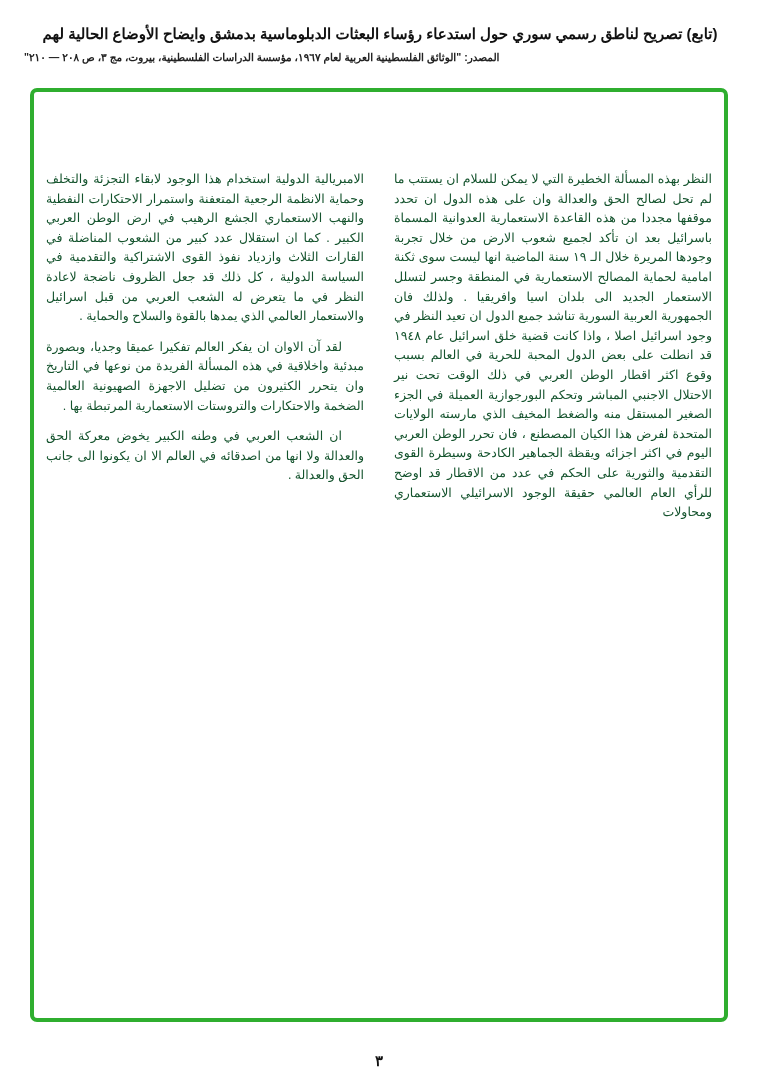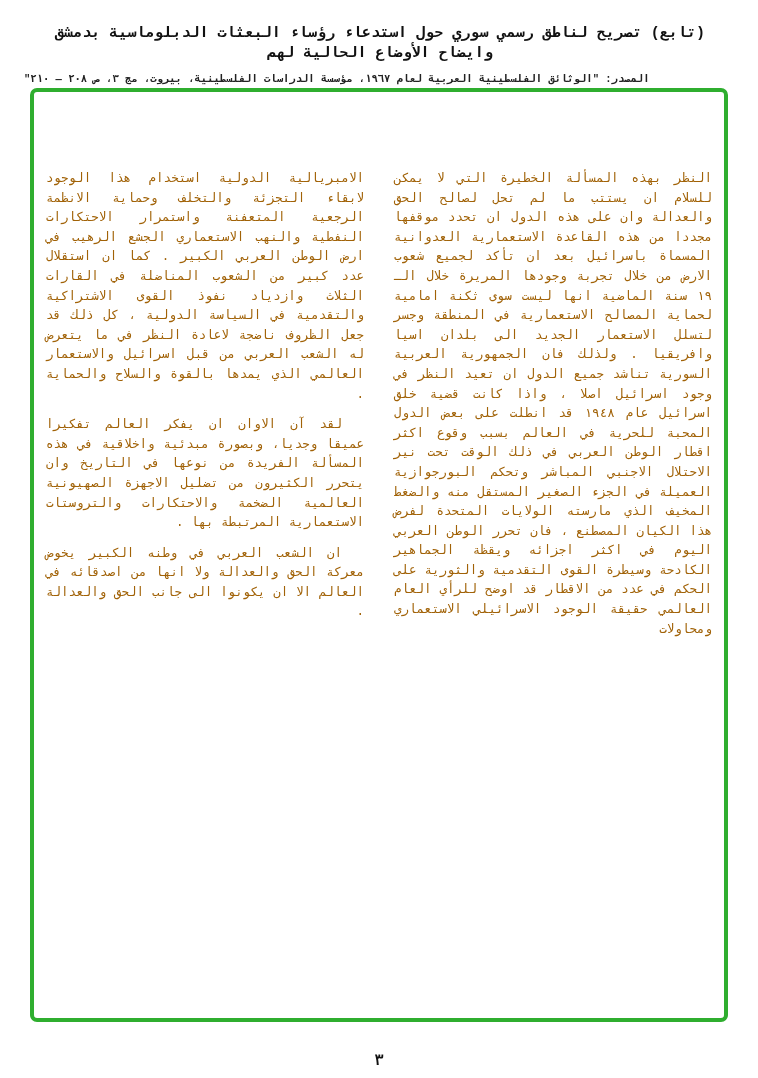--- a/index.html
+++ b/index.html
@@ -6,21 +6,21 @@
     margin: 0;
     padding: 0;
     background: #e8e8e8;
   }
   .page {
     position: relative;
     width: 758px;
     height: 1078px;
     margin: 0 auto;
     background: #ffffff;
-    font-family: Liberation Mono, monospace;
+    font-family: Liberation Sans, sans-serif;
     color: #1a1a1a;
     overflow: hidden;
   }
   .doc-header {
     padding: 24px 22px 0 24px;
   }
   .doc-title {
     direction: rtl;
     text-align: center;
     font-weight: bold;
@@ -53,21 +53,21 @@
     direction: rtl;
     gap: 30px;
     padding: 78px 12px 0 12px;
   }
   .col {
     flex: 1 1 0;
     direction: rtl;
     text-align: justify;
     font-size: 12.5px;
     line-height: 19.6px;
-    color: #a16207;
+    color: #14532d;
   }
   .col p {
     margin: 0 0 11px 0;
   }
   .col p.indent {
     text-indent: 22px;
   }
   .page-number {
     position: absolute;
     bottom: 8px;

